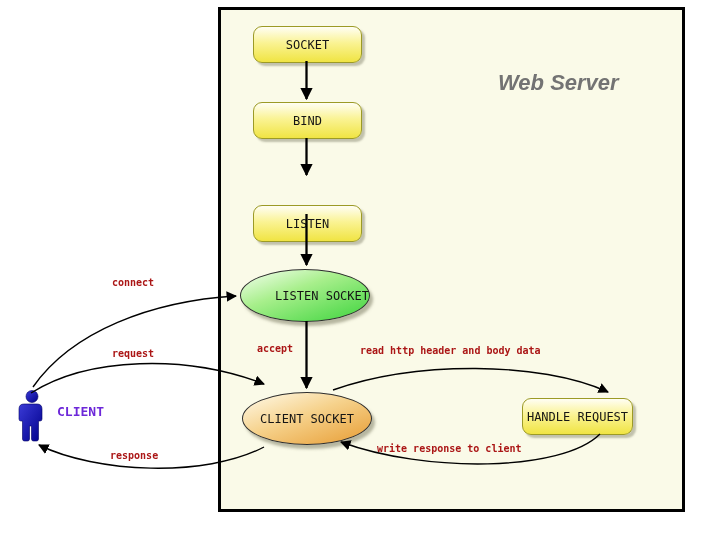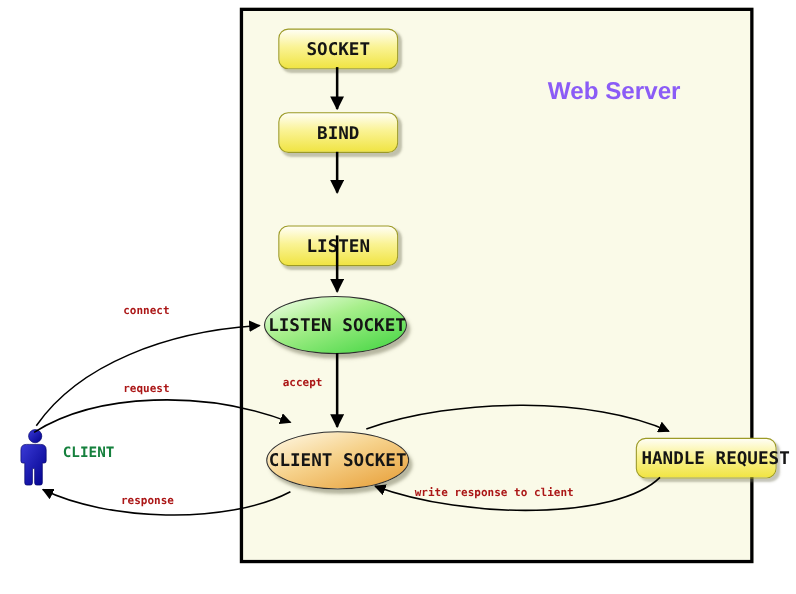--- a/index.html
+++ b/index.html
@@ -7,25 +7,25 @@
     position:relative;width:724px;height:540px;background:#ffffff;
     font-family:"DejaVu Sans Mono", monospace;overflow:hidden;
   }
   .server-box{
     position:absolute;left:218px;top:7px;width:461px;height:499px;
     background:#FAFAE8;border:3px solid #000000;
   }
   .diagram-title{
     position:absolute;left:498px;top:70px;width:180px;
     font-family:"Liberation Sans", sans-serif;font-weight:bold;
-    font-size:22px;color:#8b5cf6;letter-spacing:0px;
+    font-size:22px;color:#737373;letter-spacing:0px;font-style:italic;
   }
   .node{
     position:absolute;display:flex;align-items:center;justify-content:center;
-    font-weight:bold;font-size:16px;color:#151515;text-align:center;
+    font-weight:normal;font-size:12px;color:#151515;text-align:center;
     white-space:nowrap;
   }
   .proc{
     border:1.5px solid #9C9A26;border-radius:9px;
     background:linear-gradient(180deg,#FFFEF4 0%,#FAF394 45%,#F0E443 100%);
     box-shadow:3px 3px 2px rgba(125,125,100,0.45);
   }
   .ellipse{
     border:1.4px solid #2E2E2E;border-radius:50%;
     box-shadow:3px 4px 3px rgba(115,115,90,0.5);
@@ -35,34 +35,34 @@
   }
   .ellipse.orange{
     background:linear-gradient(160deg,#FFFBEC 0%,#F6D28C 45%,#E79C33 100%);
     text-align:center;
   }
   #node-socket{left:253px;top:26px;width:107px;height:35px;}
   #node-bind{left:253px;top:102px;width:107px;height:35px;}
   #node-listen{left:253px;top:178px;width:107px;height:35px;margin-top:27px;}
   #node-listen-socket{left:240px;top:269px;width:128px;height:51px;justify-content:flex-end;}
   #node-client-socket{left:242px;top:392px;width:128px;height:51px;}
-  #node-handle-request{left:578px;top:398px;width:109px;height:35px;padding-left:17px;}
+  #node-handle-request{left:522px;top:398px;width:109px;height:35px;}
   .edge-label{
     position:absolute;color:#AB1616;font-weight:bold;font-size:10px;
     white-space:nowrap;
   }
   #lbl-connect{left:112px;top:277px;}
   #lbl-request{left:112px;top:348px;}
   #lbl-response{left:110px;top:450px;}
   #lbl-accept{left:257px;top:343px;}
   #lbl-read{left:360px;top:345px;}
   #lbl-write{left:377px;top:443px;}
   .client-figure{position:absolute;left:17px;top:389px;width:30px;height:54px;}
   #lbl-client{
-    position:absolute;left:57px;top:404px;color:#15803d;
+    position:absolute;left:57px;top:404px;color:#6d28d9;
     font-weight:bold;font-size:13px;
   }
   .arrow-layer{
     position:absolute;left:0;top:0;width:724px;height:540px;
     pointer-events:none;
   }
 </style>
 </head>
 <body>
 
@@ -100,20 +100,21 @@
     </defs>
     <circle cx="15" cy="7.5" r="6" fill="url(#bluegrad)" stroke="#000066" stroke-width="0.6"></circle>
     <path d="M10,15 h10 q5,0 5,5 v10 q0,2 -2,2 h-1.5 v18 q0,2 -2,2 h-3 q-2,0 -2,-2 v-13 h-2 v13 q0,2 -2,2 h-3 q-2,0 -2,-2 v-18 H4 q-2,0 -2,-2 v-10 q0,-5 5,-5 z" fill="url(#bluegrad)" stroke="#000066" stroke-width="0.6"></path>
   </svg>
   <div id="lbl-client">CLIENT</div>
 
   <div class="edge-label" id="lbl-connect">connect</div>
   <div class="edge-label" id="lbl-request">request</div>
   <div class="edge-label" id="lbl-response">response</div>
   <div class="edge-label" id="lbl-accept">accept</div>
+  <div class="edge-label" id="lbl-read">read http header and body data</div>
   <div class="edge-label" id="lbl-write">write response to client</div>
 
   <svg class="arrow-layer" viewBox="0 0 724 540">
     <defs>
       <marker id="ah" viewBox="0 0 10 10" refX="9" refY="5" markerWidth="7.5" markerHeight="7.5" orient="auto-start-reverse">
         <path d="M0,0 L10,5 L0,10 z" fill="#000"></path>
       </marker>
       <marker id="ahBig" viewBox="0 0 10 10" refX="9" refY="5" markerWidth="5.5" markerHeight="5.5" orient="auto-start-reverse">
         <path d="M0,0 L10,5 L0,10 z" fill="#000"></path>
       </marker>

